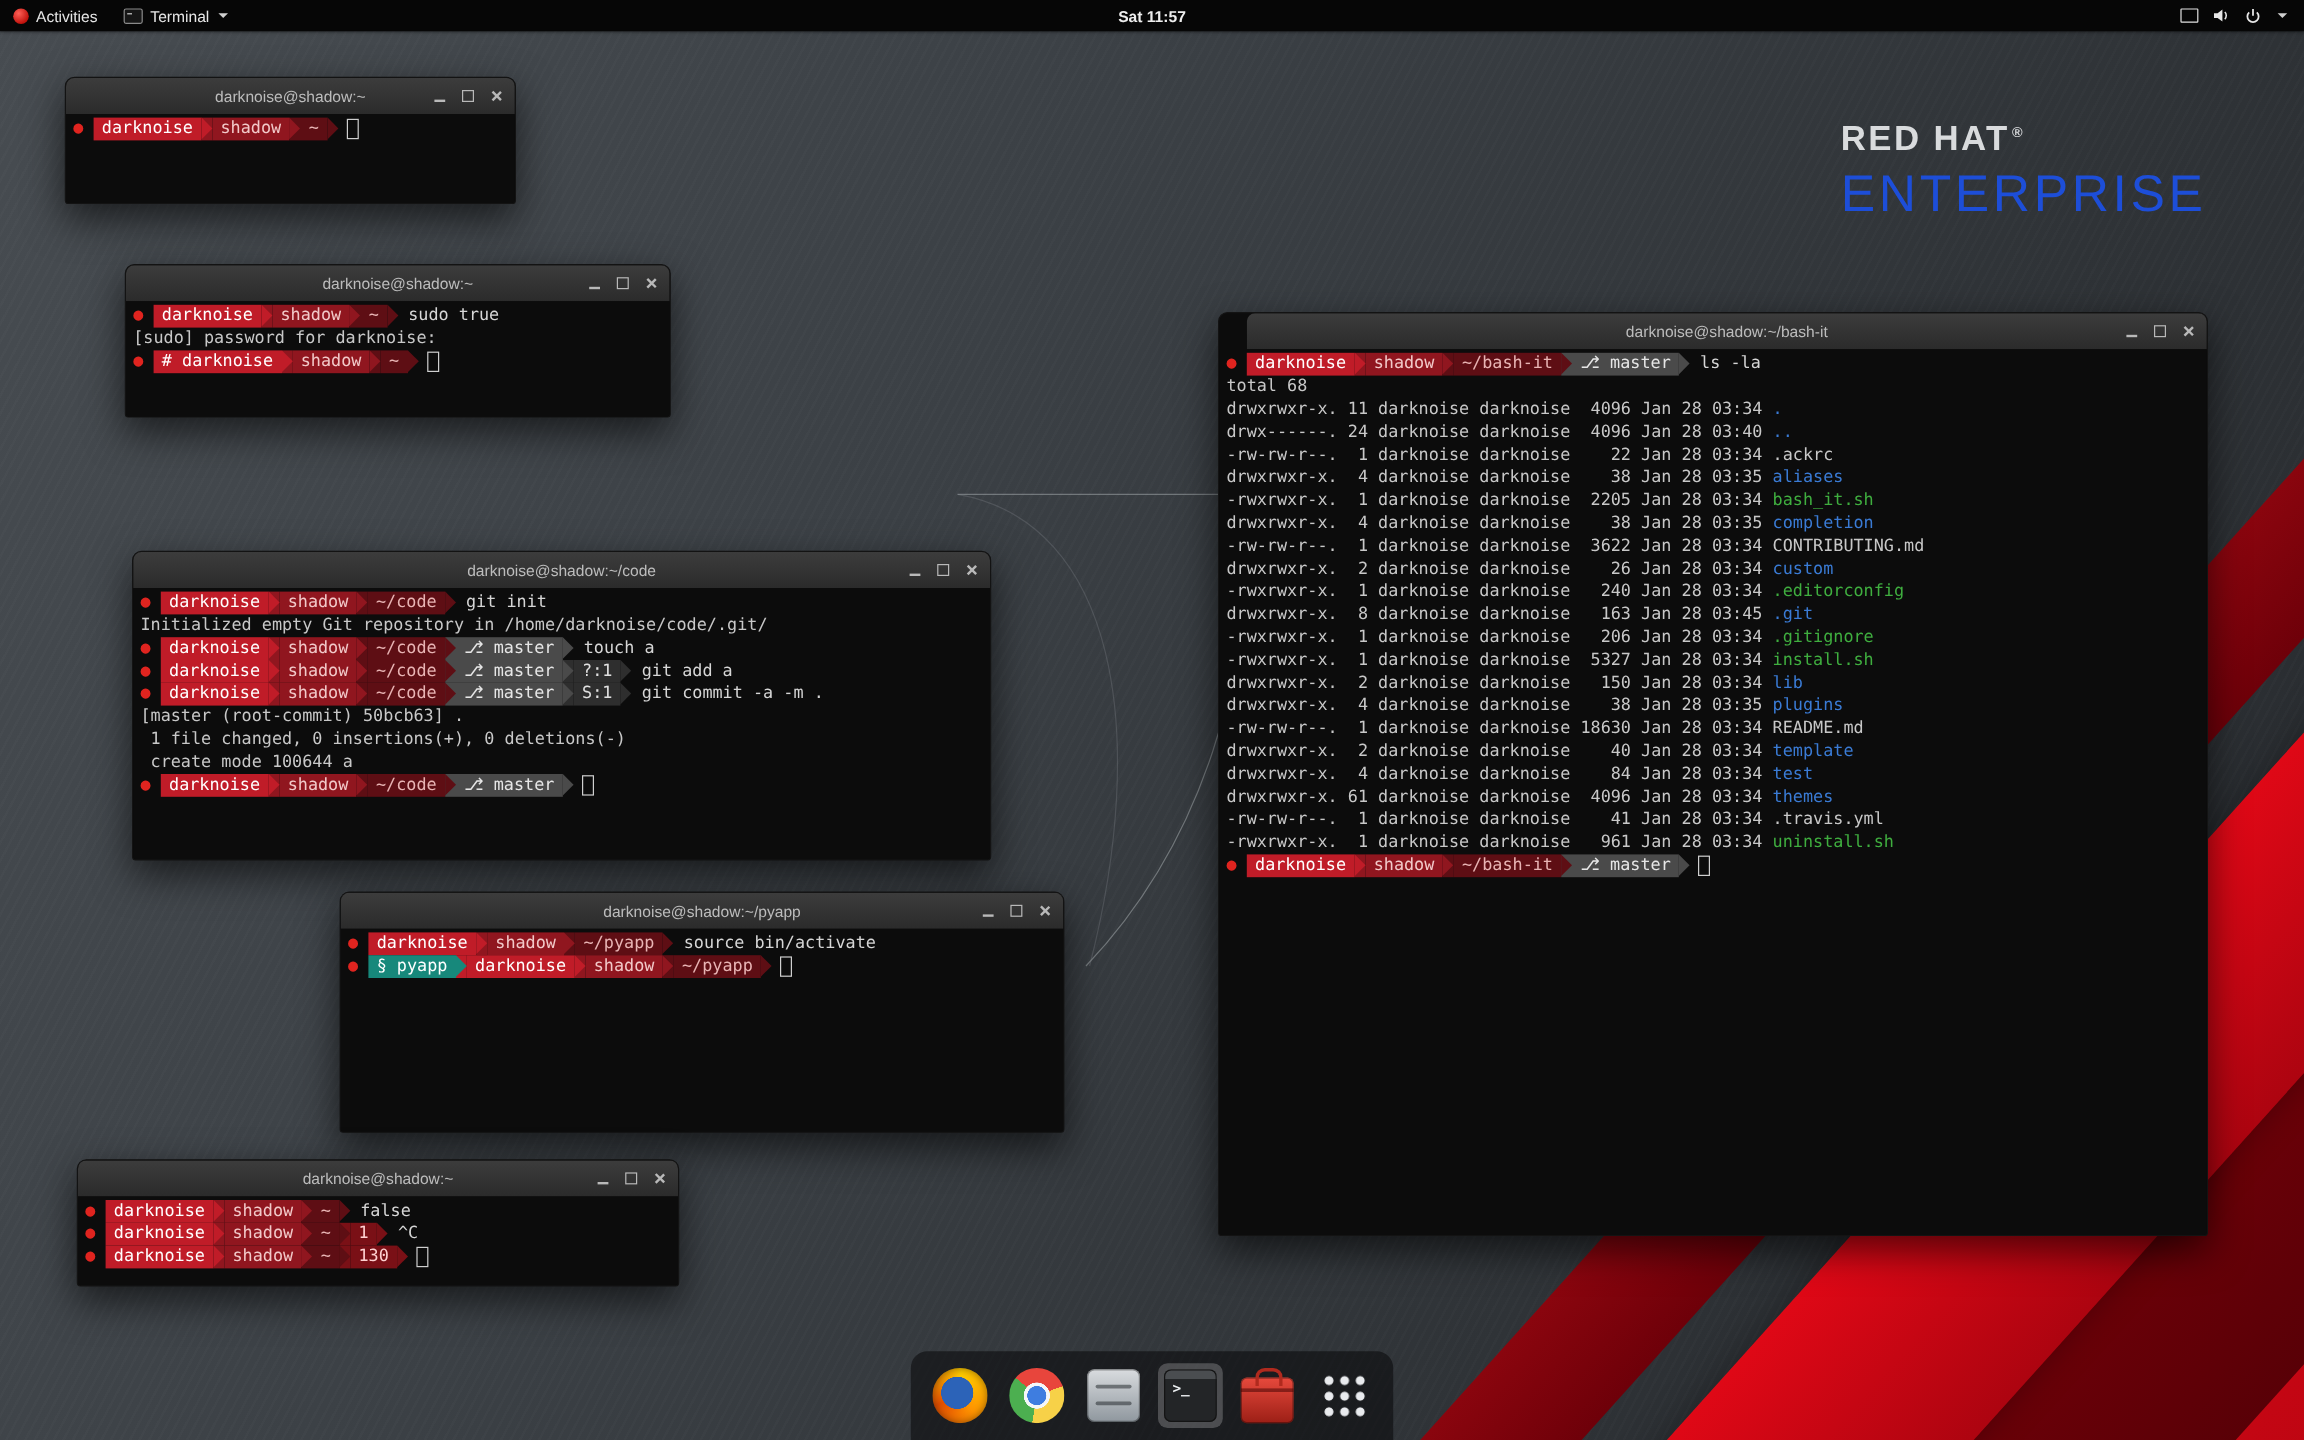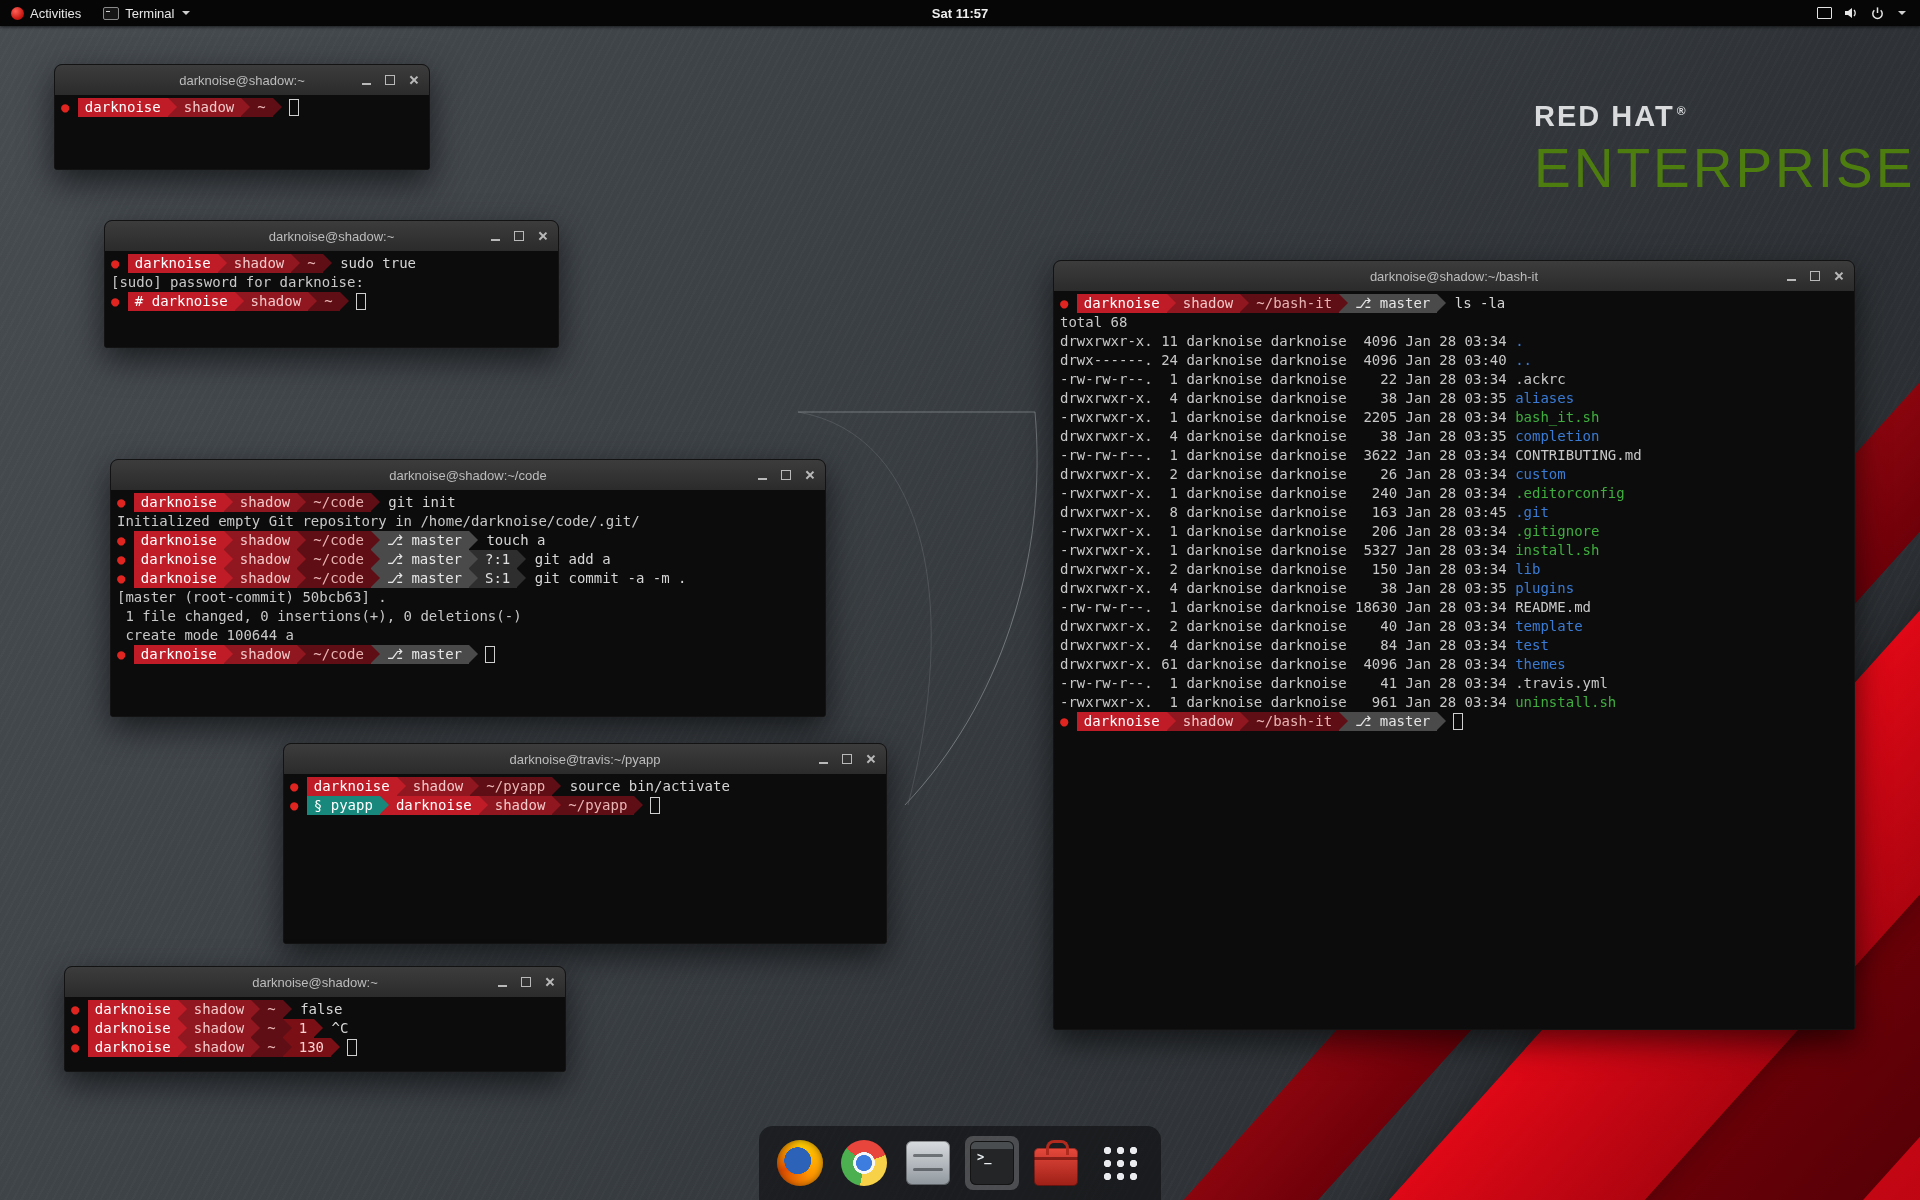--- a/index.html
+++ b/index.html
@@ -13,21 +13,21 @@
   
   .rib{position:absolute;transform-origin:0 0;transform:rotate(-48deg);z-index:1;}
   #rib0{left:1170px;top:1215px;width:1500px;height:100px;background:linear-gradient(#8a050e,#6e0009);}
   #rib1{left:1290px;top:1310px;width:1500px;height:190px;background:linear-gradient(#df0816,#ad0410);box-shadow:0 0 28px rgba(0,0,0,.3);}
   #rib2{left:1475px;top:1380px;width:1500px;height:230px;background:linear-gradient(#6b0008,#520006);}
   #rib3{left:1620px;top:1470px;width:1500px;height:420px;background:linear-gradient(#c40613,#8f020d);}
   .curves{position:absolute;inset:0;z-index:2;pointer-events:none;}
   
   .brand{position:absolute;left:1534px;top:100px;z-index:2;}
   .brand-l1{font-size:29px;font-weight:700;color:#d9dbdd;letter-spacing:2px;margin-bottom:7px;}
-  .brand-l2{font-size:55px;font-weight:400;color:#4d7c0f;letter-spacing:3px;line-height:1.04;}
+  .brand-l2{font-size:43px;font-weight:400;color:#1d4ed8;letter-spacing:3px;line-height:1.04;}
   .brand-l3{font-size:43px;font-weight:400;color:#82888d;letter-spacing:8px;line-height:1.04;}
   .reg{font-size:12px;vertical-align:super;margin-left:2px;}
   
   .topbar{position:absolute;top:0;left:0;right:0;height:26px;background:#060606;color:#e6e6e6;
     display:flex;align-items:center;font-size:13px;z-index:50;box-shadow:0 1px 3px rgba(0,0,0,.65);}
   .tb-btn{display:flex;align-items:center;gap:6px;padding:0 11px;height:100%;cursor:default;}
   .rh-icon{width:13px;height:13px;border-radius:50%;background:radial-gradient(circle at 35% 32%,#ff6057,#c2130d 70%);display:inline-block;}
   .term-mini-icon{width:14px;height:11px;background:#161616;border:1px solid #8a8a8a;border-radius:2px;position:relative;display:inline-block;}
   .term-mini-icon::before{content:"";position:absolute;left:2px;top:3px;width:4px;height:1.5px;background:#cfcfcf;}
   .caret{width:0;height:0;border-left:4px solid transparent;border-right:4px solid transparent;border-top:4px solid #cfcfcf;display:inline-block;margin-left:2px;}
@@ -53,21 +53,21 @@
   .pl{display:inline-block;height:19px;line-height:19px;padding:0 7px;vertical-align:top;}
   .parrow{display:inline-block;width:9px;height:19px;vertical-align:top;background:var(--to,transparent);position:relative;}
   .parrow::before{content:"";position:absolute;top:0;left:0;width:0;height:0;
     border-top:9.5px solid transparent;border-bottom:9.5px solid transparent;border-left:9px solid var(--from,#000);}
   .cursor{display:inline-block;width:8px;height:15px;border:1px solid #cfcfcf;margin-left:7px;margin-top:1px;vertical-align:top;background:transparent;}
   #w1{left:54px;top:64px;width:374px;height:104px;}
   #w2{left:104px;top:220px;width:453px;height:126px;}
   #w3{left:110px;top:459px;width:714px;height:256px;}
   #w4{left:283px;top:743px;width:602px;height:199px;}
   #w5{left:64px;top:966px;width:500px;height:104px;}
-  #w6{left:1053px;top:260px;width:800px;height:768px;}
+  #w6{left:1015px;top:260px;width:800px;height:768px;padding-left:23px;}
   
   .dock{position:absolute;left:50%;bottom:0;transform:translateX(-50%);height:64px;padding:5px 14px;
     background:rgba(8,8,10,0.55);border-radius:14px 14px 0 0;display:flex;align-items:center;gap:10px;z-index:40;}
   .dock-item{width:54px;height:54px;display:flex;align-items:center;justify-content:center;border-radius:8px;}
   .dock-item.active{background:rgba(255,255,255,0.22);}
   .icon-firefox{width:46px;height:46px;border-radius:50%;
     background:radial-gradient(circle at 45% 45%,#2c63b8 0 37%,rgba(0,0,0,0) 38%),
                conic-gradient(from 140deg,#ff9500,#e34f00 30%,#ffcb00 62%,#ff9500);
     box-shadow:inset 0 0 7px rgba(0,0,0,.45);}
   .icon-chrome{width:46px;height:46px;border-radius:50%;
@@ -163,21 +163,21 @@
       <span class="btn-min"></span>
       <span class="btn-max"></span>
       <span class="btn-close"></span>
     </span>
   </div>
   <div class="term-body"><div class="tline"><span style="color: rgb(224, 36, 31);">● </span><span class="pl" style="background: rgb(192, 28, 40); color: rgb(255, 255, 255);">darknoise</span><span class="parrow" style="--from: #c01c28; --to: #90161f;"></span><span class="pl" style="background: rgb(144, 22, 31); color: rgb(242, 201, 201);">shadow</span><span class="parrow" style="--from: #90161f; --to: #5e0e14;"></span><span class="pl" style="background: rgb(94, 14, 20); color: rgb(232, 180, 180);">~/code</span><span class="parrow" style="--from: #5e0e14; --to: transparent;"></span><span style="color: rgb(214, 214, 214);"> git init</span></div><div class="tline"><span style="color: rgb(200, 200, 200);">Initialized empty Git repository in /home/darknoise/code/.git/</span></div><div class="tline"><span style="color: rgb(224, 36, 31);">● </span><span class="pl" style="background: rgb(192, 28, 40); color: rgb(255, 255, 255);">darknoise</span><span class="parrow" style="--from: #c01c28; --to: #90161f;"></span><span class="pl" style="background: rgb(144, 22, 31); color: rgb(242, 201, 201);">shadow</span><span class="parrow" style="--from: #90161f; --to: #5e0e14;"></span><span class="pl" style="background: rgb(94, 14, 20); color: rgb(232, 180, 180);">~/code</span><span class="parrow" style="--from: #5e0e14; --to: #4a4a4a;"></span><span class="pl" style="background: rgb(74, 74, 74); color: rgb(230, 230, 230);">⎇ master</span><span class="parrow" style="--from: #4a4a4a; --to: transparent;"></span><span style="color: rgb(214, 214, 214);"> touch a</span></div><div class="tline"><span style="color: rgb(224, 36, 31);">● </span><span class="pl" style="background: rgb(192, 28, 40); color: rgb(255, 255, 255);">darknoise</span><span class="parrow" style="--from: #c01c28; --to: #90161f;"></span><span class="pl" style="background: rgb(144, 22, 31); color: rgb(242, 201, 201);">shadow</span><span class="parrow" style="--from: #90161f; --to: #5e0e14;"></span><span class="pl" style="background: rgb(94, 14, 20); color: rgb(232, 180, 180);">~/code</span><span class="parrow" style="--from: #5e0e14; --to: #4a4a4a;"></span><span class="pl" style="background: rgb(74, 74, 74); color: rgb(230, 230, 230);">⎇ master</span><span class="parrow" style="--from: #4a4a4a; --to: #2e2e2e;"></span><span class="pl" style="background: rgb(46, 46, 46); color: rgb(224, 224, 224);">?:1</span><span class="parrow" style="--from: #2e2e2e; --to: transparent;"></span><span style="color: rgb(214, 214, 214);"> git add a</span></div><div class="tline"><span style="color: rgb(224, 36, 31);">● </span><span class="pl" style="background: rgb(192, 28, 40); color: rgb(255, 255, 255);">darknoise</span><span class="parrow" style="--from: #c01c28; --to: #90161f;"></span><span class="pl" style="background: rgb(144, 22, 31); color: rgb(242, 201, 201);">shadow</span><span class="parrow" style="--from: #90161f; --to: #5e0e14;"></span><span class="pl" style="background: rgb(94, 14, 20); color: rgb(232, 180, 180);">~/code</span><span class="parrow" style="--from: #5e0e14; --to: #4a4a4a;"></span><span class="pl" style="background: rgb(74, 74, 74); color: rgb(230, 230, 230);">⎇ master</span><span class="parrow" style="--from: #4a4a4a; --to: #2e2e2e;"></span><span class="pl" style="background: rgb(46, 46, 46); color: rgb(224, 224, 224);">S:1</span><span class="parrow" style="--from: #2e2e2e; --to: transparent;"></span><span style="color: rgb(214, 214, 214);"> git commit -a -m .</span></div><div class="tline"><span style="color: rgb(200, 200, 200);">[master (root-commit) 50bcb63] .</span></div><div class="tline"><span style="color: rgb(200, 200, 200);"> 1 file changed, 0 insertions(+), 0 deletions(-)</span></div><div class="tline"><span style="color: rgb(200, 200, 200);"> create mode 100644 a</span></div><div class="tline"><span style="color: rgb(224, 36, 31);">● </span><span class="pl" style="background: rgb(192, 28, 40); color: rgb(255, 255, 255);">darknoise</span><span class="parrow" style="--from: #c01c28; --to: #90161f;"></span><span class="pl" style="background: rgb(144, 22, 31); color: rgb(242, 201, 201);">shadow</span><span class="parrow" style="--from: #90161f; --to: #5e0e14;"></span><span class="pl" style="background: rgb(94, 14, 20); color: rgb(232, 180, 180);">~/code</span><span class="parrow" style="--from: #5e0e14; --to: #4a4a4a;"></span><span class="pl" style="background: rgb(74, 74, 74); color: rgb(230, 230, 230);">⎇ master</span><span class="parrow" style="--from: #4a4a4a; --to: transparent;"></span><span class="cursor"></span></div></div>
 </div>
 
 <div class="window" id="w4">
   <div class="titlebar">
-    <span class="wtitle">darknoise@travis:~/pyapp</span>
+    <span class="wtitle">darknoise@shadow:~/pyapp</span>
     <span class="winbtns">
       <span class="btn-min"></span>
       <span class="btn-max"></span>
       <span class="btn-close"></span>
     </span>
   </div>
   <div class="term-body"><div class="tline"><span style="color: rgb(224, 36, 31);">● </span><span class="pl" style="background: rgb(192, 28, 40); color: rgb(255, 255, 255);">darknoise</span><span class="parrow" style="--from: #c01c28; --to: #90161f;"></span><span class="pl" style="background: rgb(144, 22, 31); color: rgb(242, 201, 201);">shadow</span><span class="parrow" style="--from: #90161f; --to: #5e0e14;"></span><span class="pl" style="background: rgb(94, 14, 20); color: rgb(232, 180, 180);">~/pyapp</span><span class="parrow" style="--from: #5e0e14; --to: transparent;"></span><span style="color: rgb(214, 214, 214);"> source bin/activate</span></div><div class="tline"><span style="color: rgb(224, 36, 31);">● </span><span class="pl" style="background: rgb(23, 136, 123); color: rgb(255, 255, 255);">§ pyapp</span><span class="parrow" style="--from: #17887b; --to: #c01c28;"></span><span class="pl" style="background: rgb(192, 28, 40); color: rgb(255, 255, 255);">darknoise</span><span class="parrow" style="--from: #c01c28; --to: #90161f;"></span><span class="pl" style="background: rgb(144, 22, 31); color: rgb(242, 201, 201);">shadow</span><span class="parrow" style="--from: #90161f; --to: #5e0e14;"></span><span class="pl" style="background: rgb(94, 14, 20); color: rgb(232, 180, 180);">~/pyapp</span><span class="parrow" style="--from: #5e0e14; --to: transparent;"></span><span class="cursor"></span></div></div>
 </div>
 
 <div class="window" id="w5">

